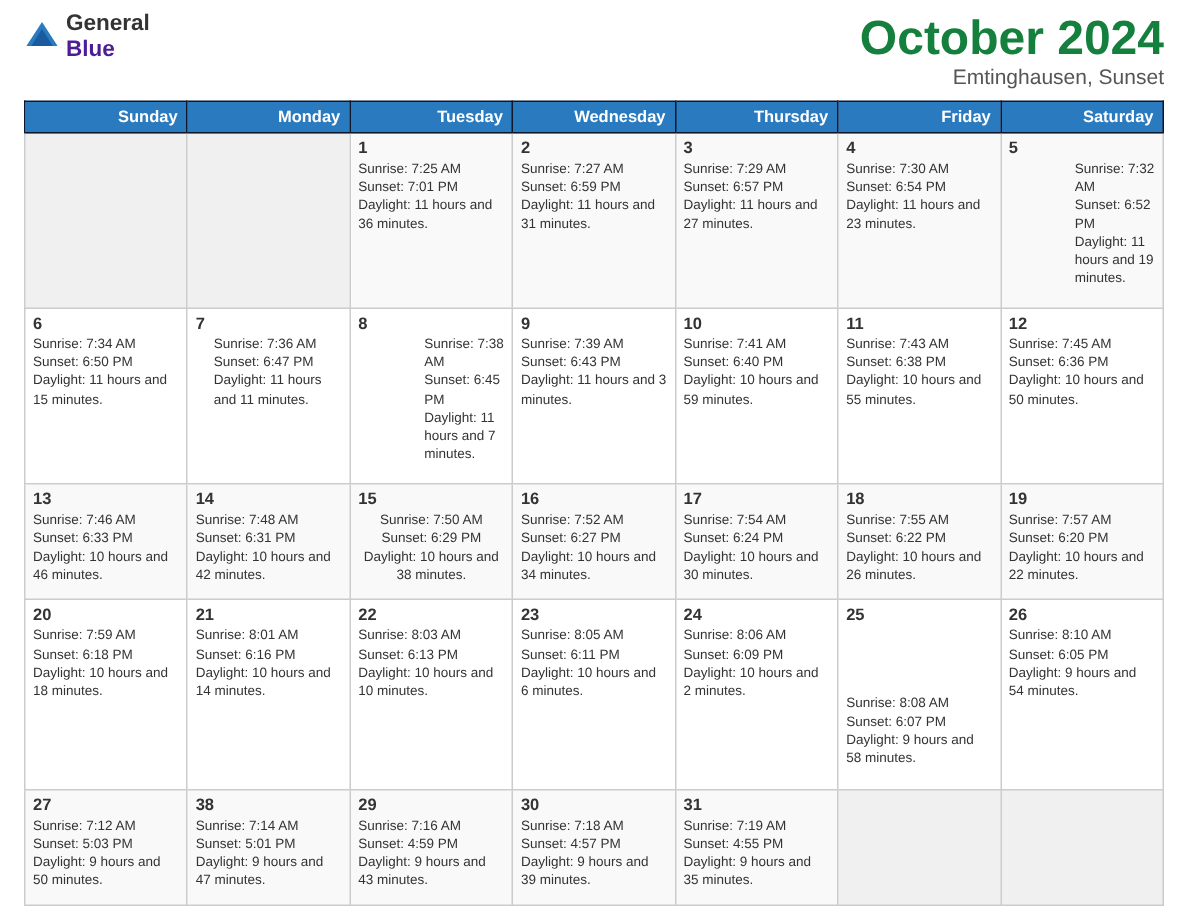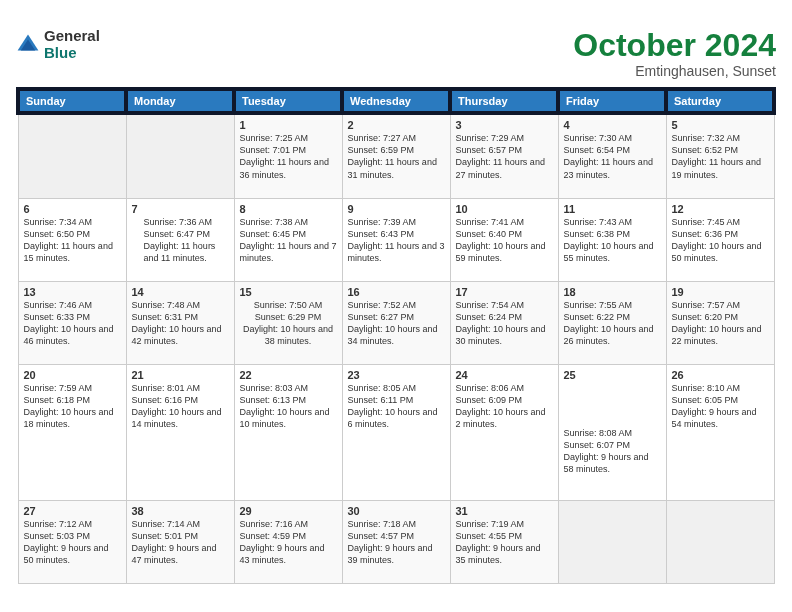--- a/index.html
+++ b/index.html
@@ -6,21 +6,21 @@
     body {
       font-family: Arial, sans-serif;
       background: #fff;
       width: 792px;
       height: 612px;
       overflow: hidden;
     }
     .page {
       width: 792px;
       height: 612px;
-      padding: 28px 16px;
+      padding: 8px 16px;
       display: flex;
       flex-direction: column;
     }
     .header {
       display: flex;
       justify-content: space-between;
       align-items: flex-start;
       margin-bottom: 8px;
     }
     .logo {
@@ -34,21 +34,21 @@
       line-height: 1.1;
     }
     .logo-general {
       font-size: 15px;
       font-weight: bold;
       color: #333;
     }
     .logo-blue {
       font-size: 15px;
       font-weight: bold;
-      color: #0f766e;
+      color: #4c1d95;
     }
     .logo-icon {
       width: 24px;
       height: 24px;
     }
     .title-block {
       text-align: right;
     }
     .month-title {
       font-size: 32px;
@@ -64,22 +64,22 @@
       width: 100%;
       border-collapse: collapse;
       flex: 1;
     }
     .calendar-table thead tr th {
       background-color: #2a7abf;
       color: #fff;
       font-size: 11px;
       font-weight: bold;
       padding: 4px 6px;
-      border: 4px solid #0f172a;
-      text-align: left;
+      border: 1px solid #0f172a;
+      text-align: right;
     }
     .calendar-table tbody tr td {
       border: 1px solid #ccc;
       vertical-align: top;
       padding: 4px 5px;
       font-size: 9.5px;
       color: #333;
       width: calc(100% / 7);
       background: #fff;
     }
@@ -160,41 +160,41 @@
 Daylight: 11 hours and 27 minutes.</div>
           </td>
           <td>
             <span class="day-number">4</span>
             <div class="day-info" style="white-space: pre-line;">Sunrise: 7:30 AM
 Sunset: 6:54 PM
 Daylight: 11 hours and 23 minutes.</div>
           </td>
           <td>
             <span class="day-number">5</span>
-            <div class="day-info" style="white-space: pre-line;">Sunrise: 7:32 AM
+            <div class="day-info" style="white-space: pre-line; margin-left: 44px;">Sunrise: 7:32 AM
 Sunset: 6:52 PM
 Daylight: 11 hours and 19 minutes.</div>
           </td>
         </tr>
         <tr>
           <td>
             <span class="day-number">6</span>
             <div class="day-info" style="white-space: pre-line;">Sunrise: 7:34 AM
 Sunset: 6:50 PM
 Daylight: 11 hours and 15 minutes.</div>
           </td>
           <td>
             <span class="day-number">7</span>
             <div class="day-info" style="white-space: pre-line; margin-left: 12px;">Sunrise: 7:36 AM
 Sunset: 6:47 PM
 Daylight: 11 hours and 11 minutes.</div>
           </td>
           <td>
             <span class="day-number">8</span>
-            <div class="day-info" style="white-space: pre-line;">Sunrise: 7:38 AM
+            <div class="day-info" style="white-space: pre-line; margin-left: 44px;">Sunrise: 7:38 AM
 Sunset: 6:45 PM
 Daylight: 11 hours and 7 minutes.</div>
           </td>
           <td>
             <span class="day-number">9</span>
             <div class="day-info" style="white-space: pre-line;">Sunrise: 7:39 AM
 Sunset: 6:43 PM
 Daylight: 11 hours and 3 minutes.</div>
           </td>
           <td>

